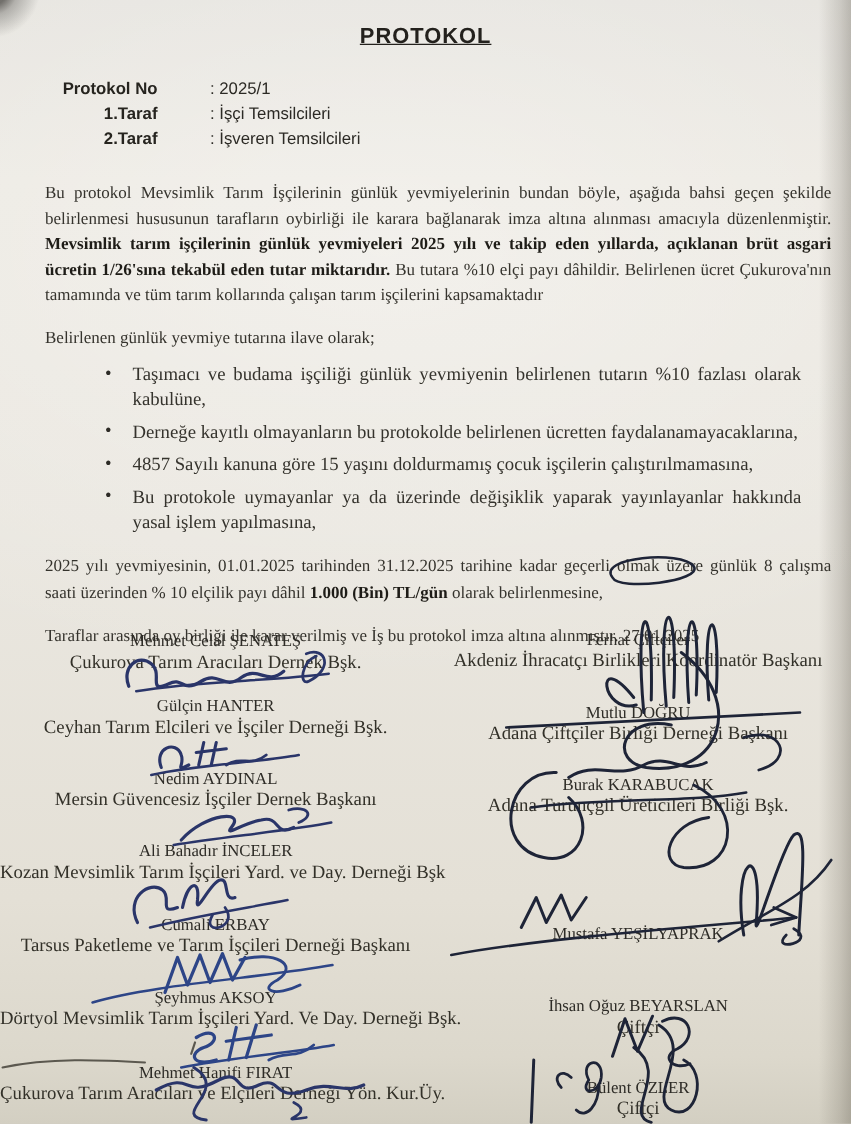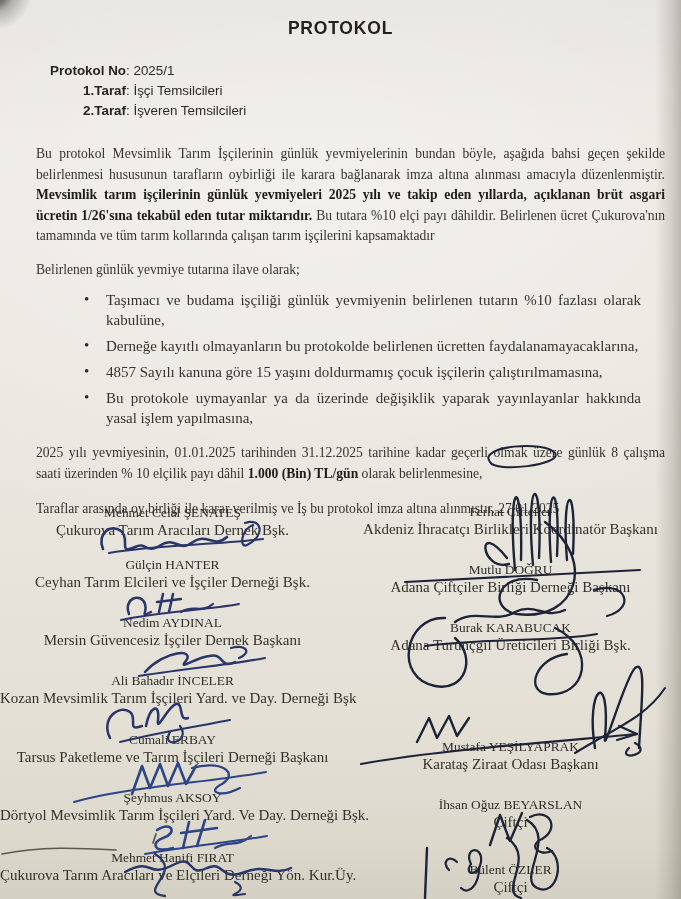--- a/index.html
+++ b/index.html
@@ -10,26 +10,26 @@
       radial-gradient(circle at -6px -8px, rgba(35,33,29,.60) 0 12px, rgba(35,33,29,.28) 20px, rgba(35,33,29,0) 38px),
       linear-gradient(90deg, rgba(0,0,0,0) 0 655px, rgba(62,56,44,.16) 672px, rgba(62,56,44,.28) 681px),
       radial-gradient(ellipse 900px 500px at 45% 22%, rgba(255,255,255,.35), rgba(255,255,255,0) 70%),
       linear-gradient(180deg,#e6e4df 0%,#ece9e2 16%,#eae7e0 48%,#e4e0d6 80%,#dcd8cc 94%,#d3cfc2 100%);
     font-family:"Liberation Serif", serif;
     color:#35332d;
   }
   .doc-title{
     margin:0;padding-top:18px;text-align:center;
     font-family:"Liberation Sans", sans-serif;
-    font-size:17.5px;font-weight:700;letter-spacing:.8px;color:#23211d;
+    font-size:17.5px;font-weight:700;letter-spacing:.8px;color:#23211d;text-decoration:underline;
   }
   .meta{margin:24px 0 0 38px;font-family:"Liberation Sans", sans-serif;font-size:13.4px;}
   .meta-row{display:flex;margin-bottom:5px;}
   .meta-label{width:88px;font-weight:700;color:#26241f;text-align:right;}
-  .meta-value{color:#2c2a25;}
+  .meta-value{color:#2c2a25;margin-left:42px;}
   .bodytext{margin:26px 16px 0 36px;font-size:13.6px;line-height:20.5px;text-align:justify;}
   .bodytext b, .bodytext .bold{font-weight:700;color:#1e1c17;}
   .intro{margin:13px 34px 0 36px;font-size:13.6px;line-height:20.5px;}
   ul.bullets{margin:10px 40px 0 0;padding:0;list-style:none;}
   ul.bullets li{
     margin:0 0 6px 82px;padding-left:24px;position:relative;
     font-size:15px;line-height:20px;text-align:justify;
   }
   ul.bullets li::before{content:"•";position:absolute;left:2px;top:-1px;font-size:15px;color:#2c2a25;}
   .closing-date{white-space:nowrap;}
@@ -123,21 +123,20 @@
     <div class="sig-cell col-r" style="top:561px">
       <div class="s-name">Mutlu DOĞRU</div>
       <div class="s-title">Adana Çiftçiler Birliği Derneği Başkanı</div>
     </div>
     <div class="sig-cell col-r" style="top:619px">
       <div class="s-name">Burak KARABUCAK</div>
       <div class="s-title">Adana Turunçgil Üreticileri Birliği Bşk.</div>
     </div>
     <div class="sig-cell col-r" style="top:738px">
       <div class="s-name">Mustafa YEŞİLYAPRAK</div>
-      <div class="s-title">Karataş Ziraat Odası Başkanı</div>
     </div>
     <div class="sig-cell col-r" style="top:796px">
       <div class="s-name">İhsan Oğuz BEYARSLAN</div>
       <div class="s-title">Çiftçi</div>
     </div>
     <div class="sig-cell col-r" style="top:861px">
       <div class="s-name">Bülent ÖZLER</div>
       <div class="s-title">Çiftçi</div>
     </div>
 

